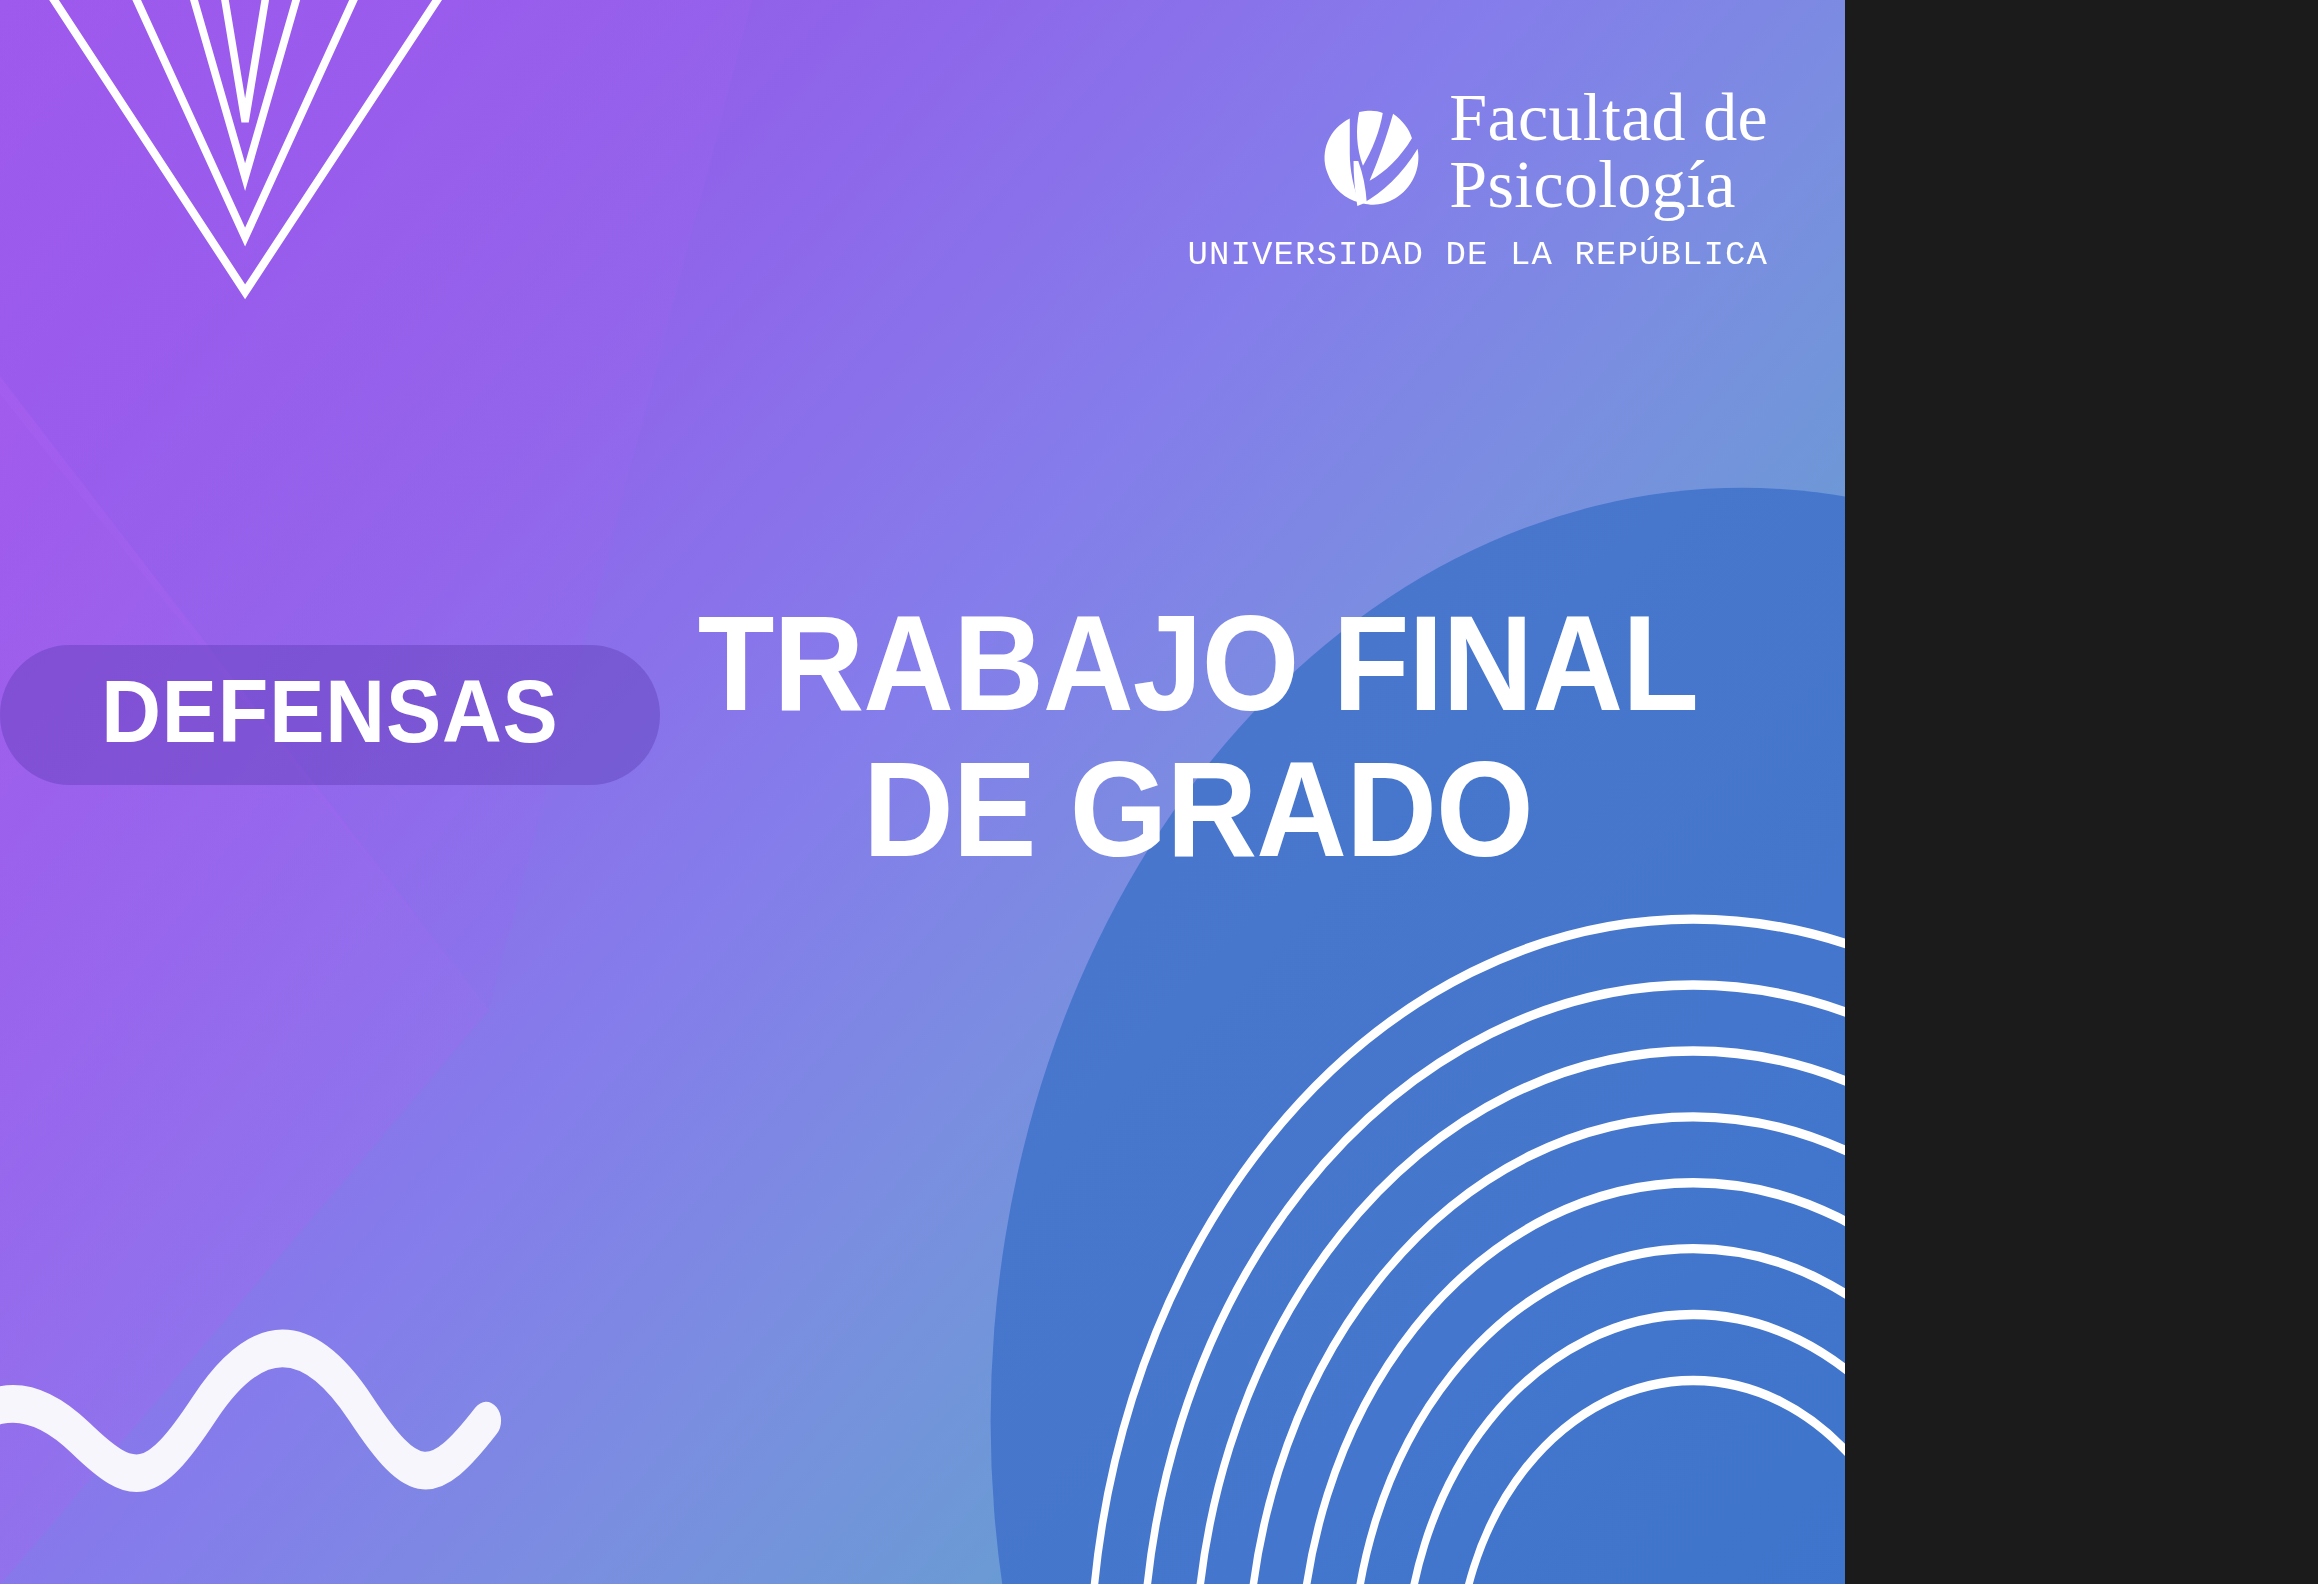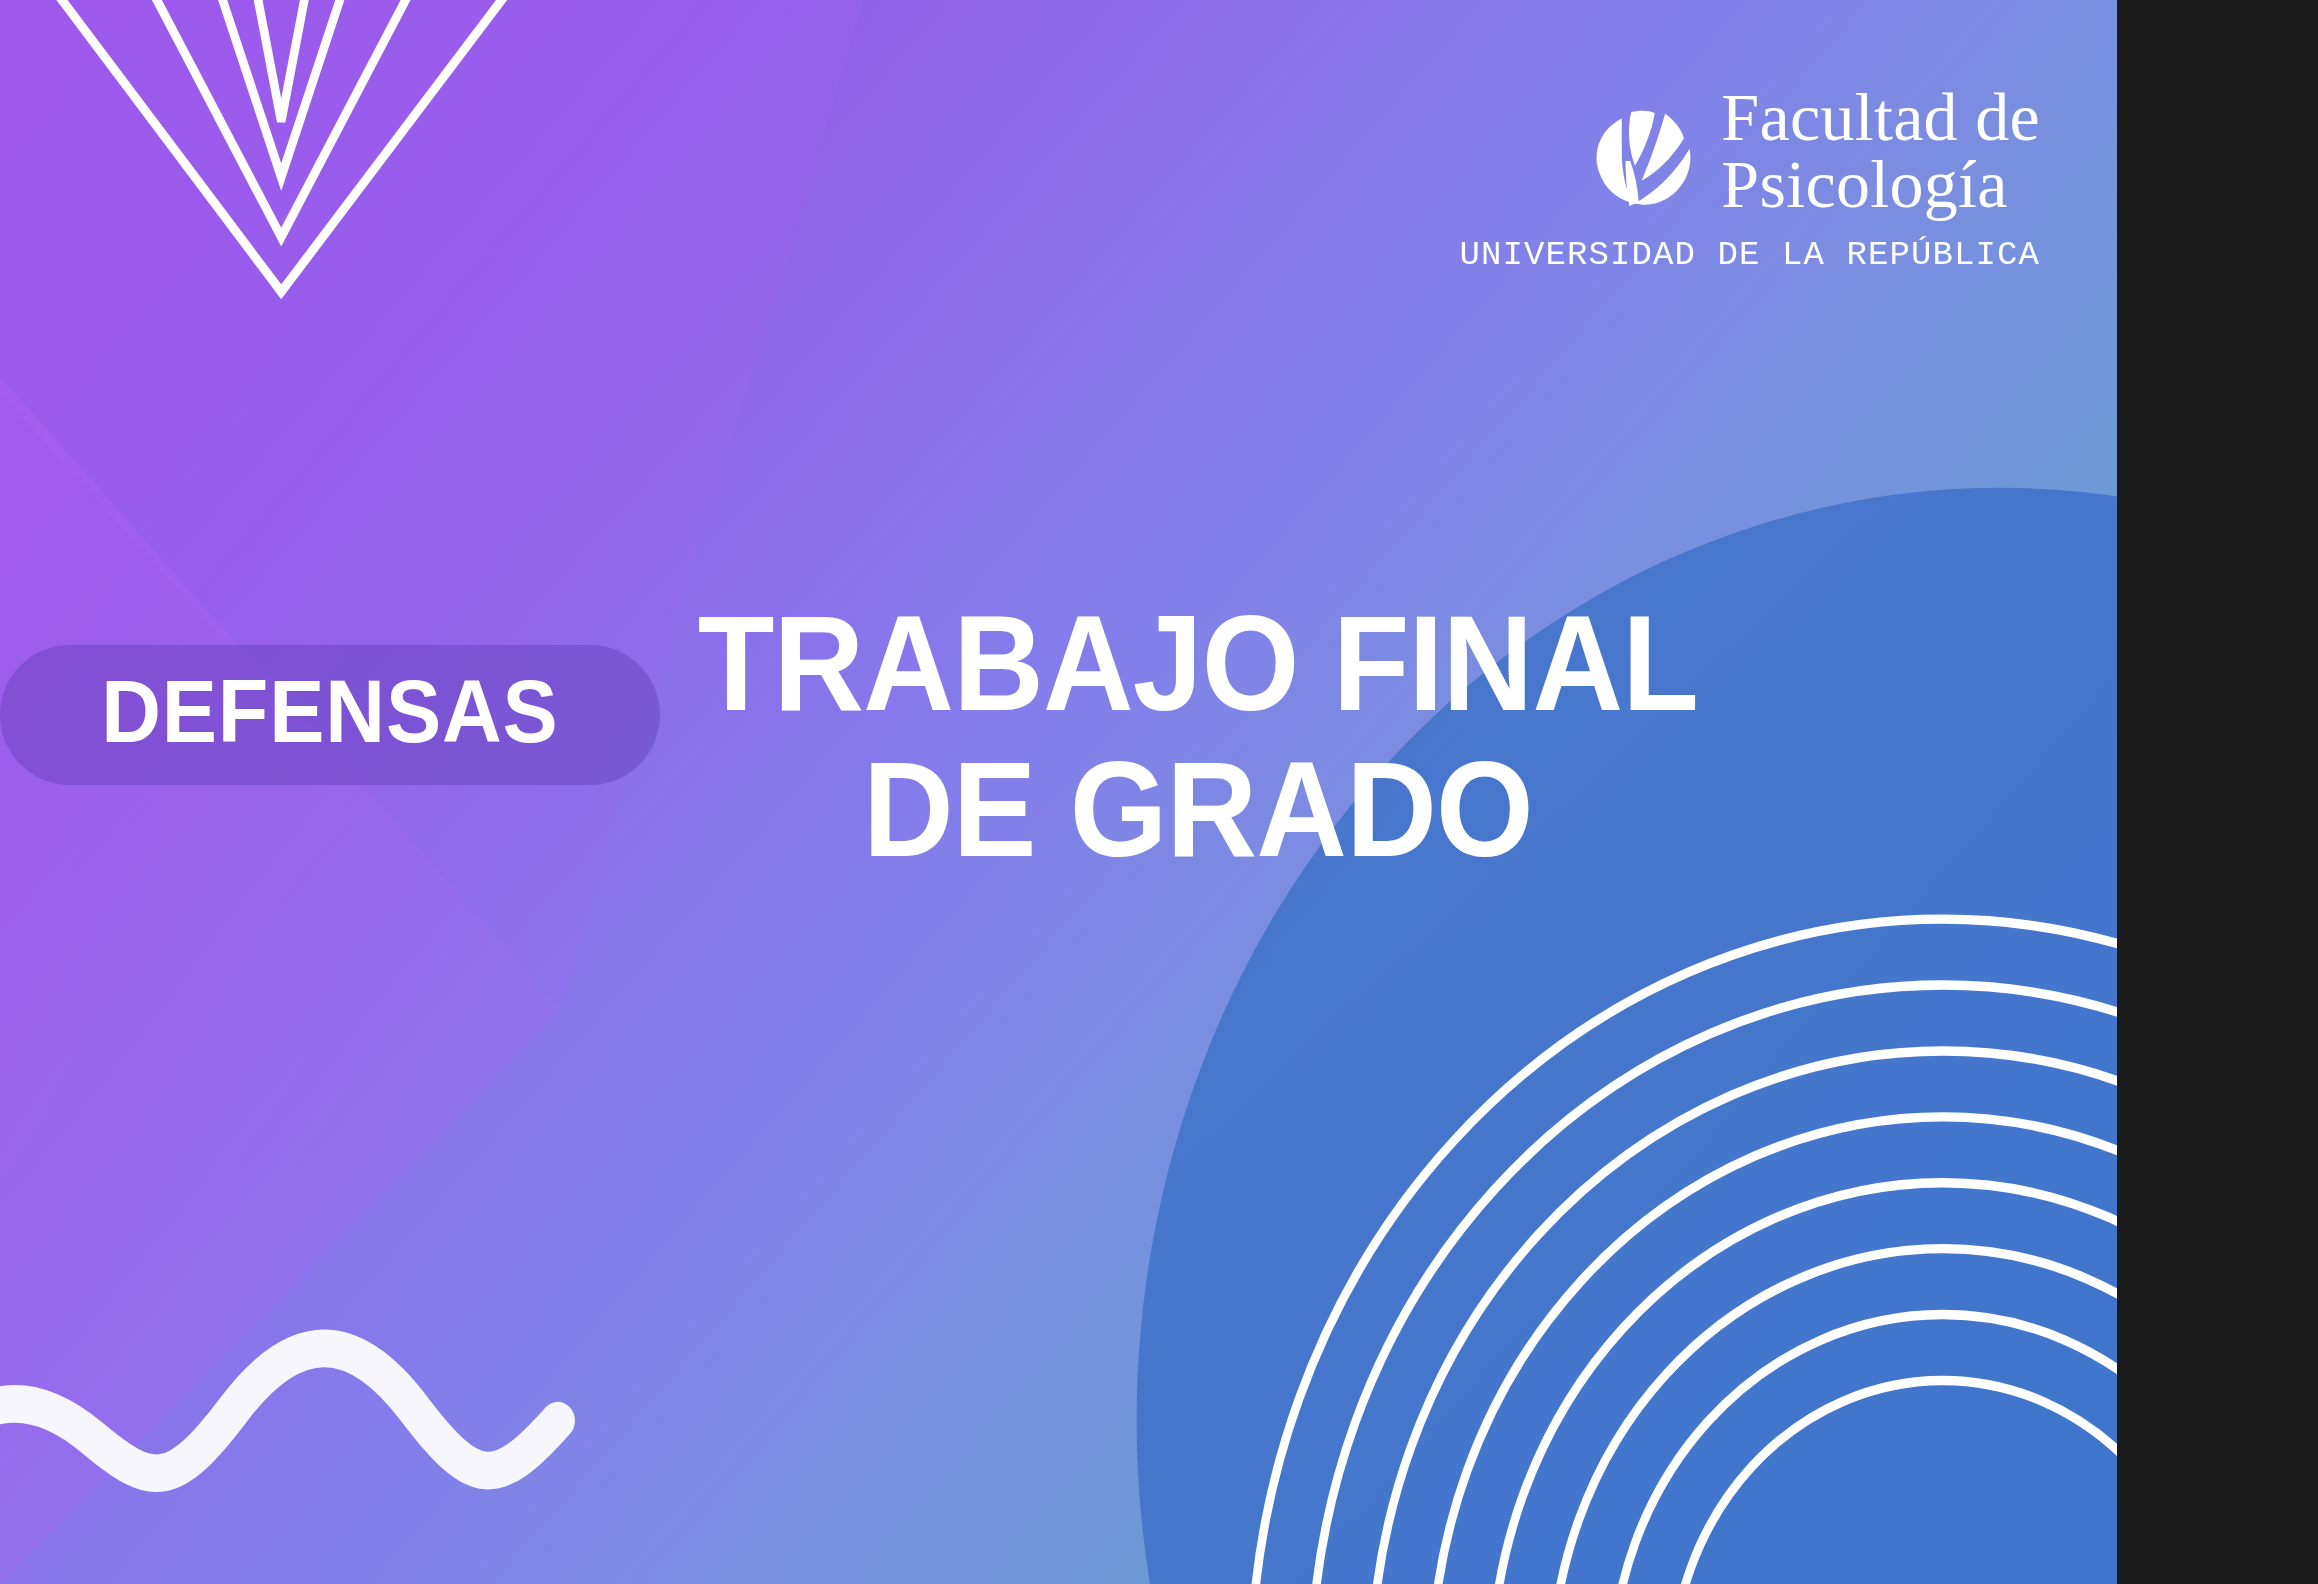--- a/index.html
+++ b/index.html
@@ -2,21 +2,21 @@
 <html style="font-size:13.7px"><head>
 <meta charset="utf-8">
 <style>
   html, body {
     margin: 0;
     padding: 0;
     background: #1b1b1b;
   }
   #slide {
     position: relative;
-    width: 2117px;
+    width: 1845px;
     height: 1585px;
     overflow: hidden;
     font-family: "Liberation Sans", sans-serif;
     background: linear-gradient(131deg,
         #9a55e8 0%,
         #9558e9 14%,
         #8e67ea 30%,
         #857ceb 46%,
         #7a8ee0 60%,
         #6a9bd4 74%,

